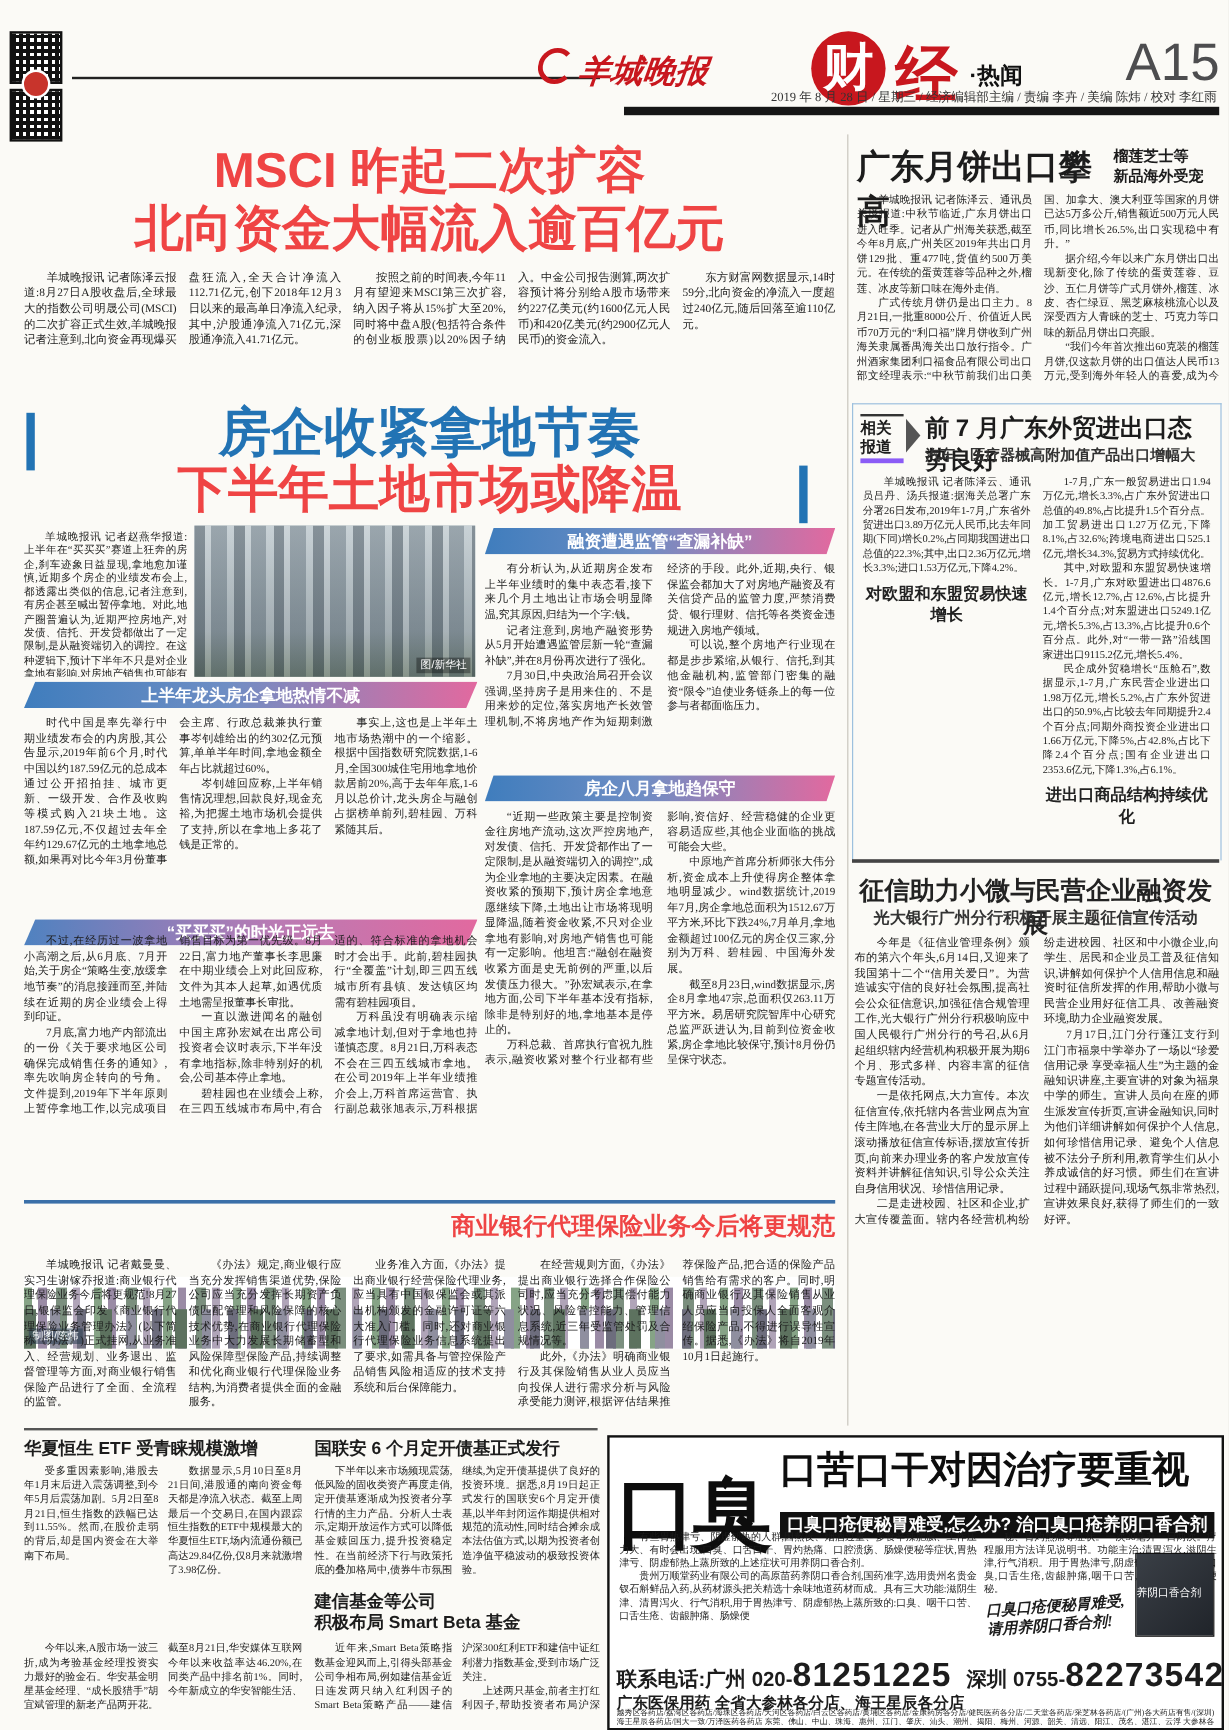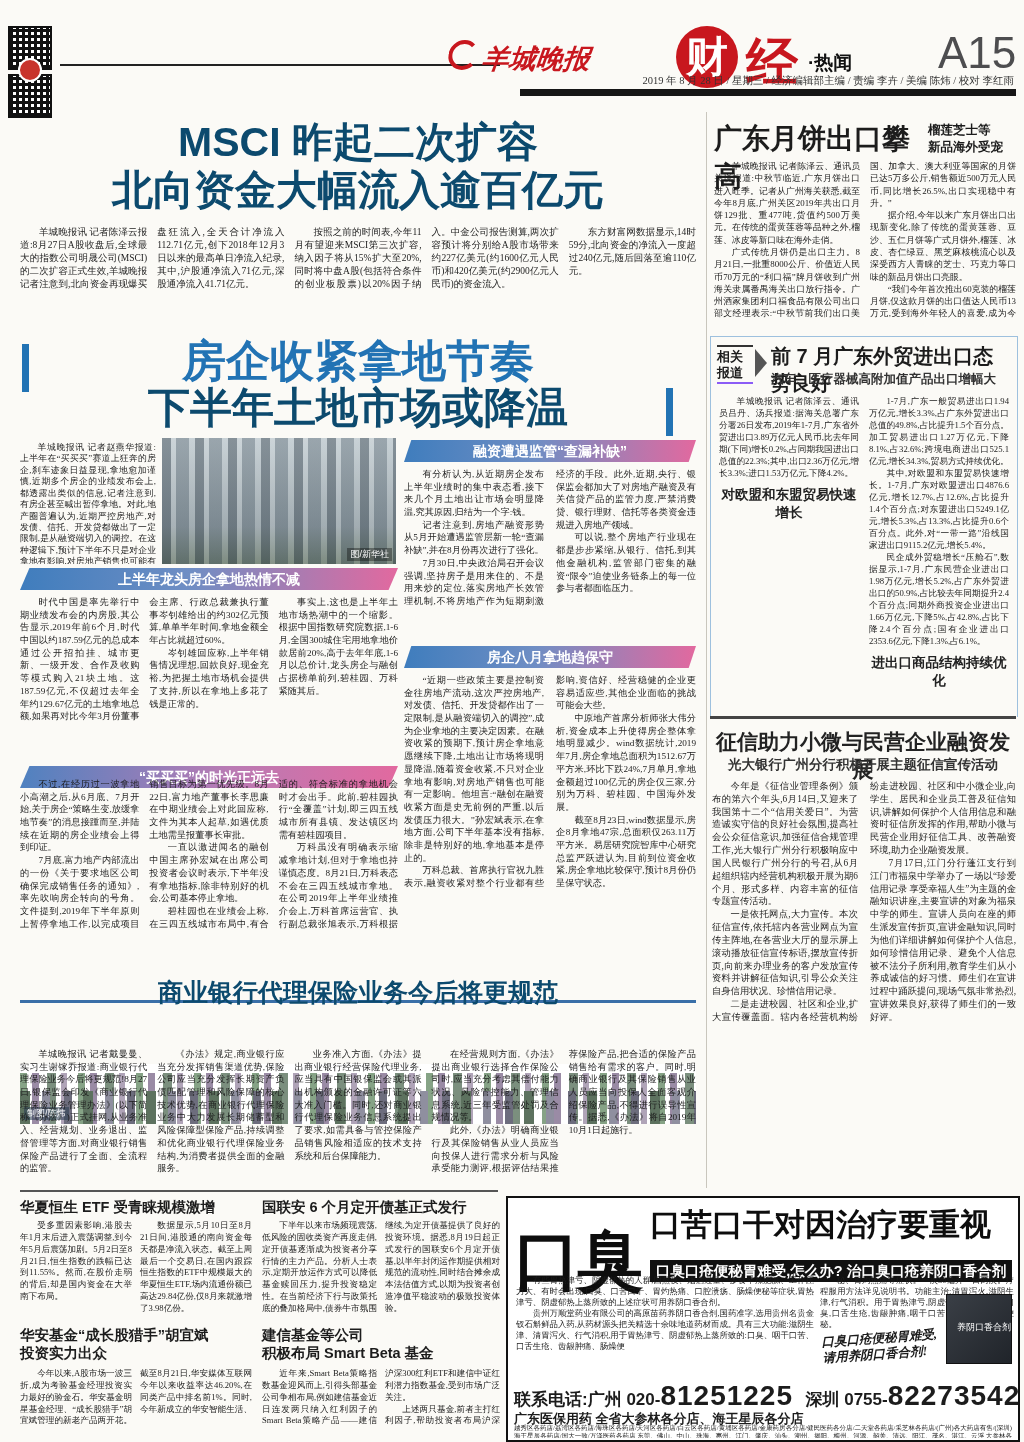--- a/index.html
+++ b/index.html
@@ -2,21 +2,21 @@
 <html><head>
 <meta charset="utf-8">
 <style>
   html,body{margin:0;padding:0;background:#e8e6e0;}
   #page{position:relative;width:1024px;height:1442px;margin:0 auto;background:#fbfaf6;overflow:hidden;
         font-family:"Liberation Serif",serif;color:#1c1c1c;}
   .abs{position:absolute;}
   .sans{font-family:"Liberation Sans",sans-serif;}
   .col-text{text-align:justify;overflow:hidden;line-height:1.38;}
   .col-text p{margin:0;text-indent:2em;}
-  .headline{font-family:"Liberation Sans",sans-serif;font-weight:bold;text-align:center;color:#0c4a6e;}
+  .headline{font-family:"Liberation Sans",sans-serif;font-weight:bold;text-align:center;color:#ef4444;}
   .banner{font-family:"Liberation Sans",sans-serif;font-weight:bold;color:#fff;text-align:center;
           background:linear-gradient(90deg,#3f7dbd 0%,#6f8ec4 45%,#e2699f 100%);
           clip-path:polygon(2.5% 0,100% 0,97.5% 100%,0 100%);}
   .subhead{font-family:"Liberation Sans",sans-serif;font-weight:bold;text-align:center;color:#222;}
   
   .qr{width:40px;height:40px;border:2px solid #111;
       background-image:repeating-linear-gradient(0deg,#111 0 3px,transparent 3px 6px),
                        repeating-linear-gradient(90deg,#111 0 3px,#fff 3px 6px);}
   .seal{position:absolute;left:10px;top:32px;width:20px;height:20px;border-radius:50%;
         background:#c8342c;border:2px solid #fff;}
@@ -115,40 +115,36 @@
       <p>截至8月23日,wind数据显示,房企8月拿地47宗,总面积仅263.11万平方米。易居研究院智库中心研究总监严跃进认为,目前到位资金收紧,房企拿地比较保守,预计8月份仍呈保守状态。</p>
     </div>
 
   <div class="abs skyline" style="left:20px;top:938px;width:676px;height:60px;">
     <div class="s1"></div>
     <div class="s2"></div>
     <span class="abs sans" style="left:4px;bottom:4px;color:#fff;font-size:9px;background:rgba(40,60,80,.55);padding:0 3px;">制图/陈炜</span>
   </div>
   <div class="abs" style="left:20px;top:1000px;width:676px;height:3px;background:#3a6fa8;"></div>
 
-  <div class="abs headline" style="left:20px;top:976px;width:676px;font-size:25px;"><span>商业银行代理保险业务今后将更规范</span></div>
+  <div class="abs headline" style="left:20px;top:1008px;width:676px;font-size:20px;text-align:right;"><span>商业银行代理保险业务今后将更规范</span></div>
   <div class="abs col-text" style="left:20px;top:1048px;width:676px;height:138px;font-size:9.2px;column-count:5;column-gap:10px;">
       <p>羊城晚报讯 记者戴曼曼、实习生谢镓乔报道:商业银行代理保险业务今后将更规范!8月27日,银保监会印发《商业银行代理保险业务管理办法》(以下简称《办法》)正式挂网,从业务准入、经营规划、业务退出、监督管理等方面,对商业银行销售保险产品进行了全面、全流程的监管。</p>
       <p>《办法》规定,商业银行应当充分发挥销售渠道优势,保险公司应当充分发挥长期资产负债匹配管理和风险保障的核心技术优势,在商业银行代理保险业务中大力发展长期储蓄型和风险保障型保险产品,持续调整和优化商业银行代理保险业务结构,为消费者提供全面的金融服务。</p>
       <p>业务准入方面,《办法》提出商业银行经营保险代理业务,应当具有中国银保监会或其派出机构颁发的金融许可证等六大准入门槛。同时,还对商业银行代理保险业务信息系统提出了要求,如需具备与管控保险产品销售风险相适应的技术支持系统和后台保障能力。</p>
       <p>在经营规则方面,《办法》提出商业银行选择合作保险公司时,应当充分考虑其偿付能力状况、风险管控能力、管理信息系统,近三年受监管处罚及合规情况等。</p>
       <p>此外,《办法》明确商业银行及其保险销售从业人员应当向投保人进行需求分析与风险承受能力测评,根据评估结果推荐保险产品,把合适的保险产品销售给有需求的客户。同时,明确商业银行及其保险销售从业人员应当向投保人全面客观介绍保险产品,不得进行误导性宣传。据悉,《办法》将自2019年10月1日起施行。</p>
     </div>
   <div class="abs" style="left:20px;top:1190px;width:478px;height:2px;background:#555;"></div>
 
   <div class="abs sans" style="left:20px;top:1198px;width:232px;font-weight:bold;font-size:14.5px;"><span>华夏恒生 ETF 受青睐规模激增</span></div>
   <div class="abs col-text" style="left:20px;top:1220px;width:232px;height:100px;font-size:8.6px;column-count:2;column-gap:8px;">
       <p>受多重因素影响,港股去年1月末后进入震荡调整,到今年5月后震荡加剧。5月2日至8月21日,恒生指数的跌幅已达到11.55%。然而,在股价走弱的背后,却是国内资金在大举南下布局。</p>
       <p>数据显示,5月10日至8月21日间,港股通的南向资金每天都是净流入状态。截至上周最后一个交易日,在国内跟踪恒生指数的ETF中规模最大的华夏恒生ETF,场内流通份额已高达29.84亿份,仅8月来就激增了3.98亿份。</p>
     </div>
 
-  <div class="abs sans" style="left:20px;top:1326px;width:232px;font-weight:bold;font-size:14.5px;line-height:1.25;">
-    <div>华安基金“成长股猎手”胡宜斌</div>
-    <div>投资实力出众</div>
-  </div>
   <div class="abs col-text" style="left:20px;top:1368px;width:232px;height:70px;font-size:8.6px;column-count:2;column-gap:8px;">
       <p>今年以来,A股市场一波三折,成为考验基金经理投资实力最好的验金石。华安基金明星基金经理、“成长股猎手”胡宜斌管理的新老产品两开花。截至8月21日,华安媒体互联网今年以来收益率达46.20%,在同类产品中排名前1%。同时,今年新成立的华安智能生活、华安成长创新投资成效显著,基金净值创新高。</p>
     </div>
 
   <div class="abs sans" style="left:262px;top:1198px;width:238px;font-weight:bold;font-size:14.5px;"><span>国联安 6 个月定开债基正式发行</span></div>
   <div class="abs col-text" style="left:262px;top:1220px;width:238px;height:100px;font-size:8.6px;column-count:2;column-gap:8px;">
       <p>下半年以来市场频现震荡,低风险的固收类资产再度走俏,定开债基逐渐成为投资者分享行情的主力产品。分析人士表示,定期开放运作方式可以降低基金赎回压力,提升投资稳定性。在当前经济下行与政策托底的叠加格局中,债券牛市氛围继续,为定开债基提供了良好的投资环境。据悉,8月19日起正式发行的国联安6个月定开债基,以半年封闭运作期提供相对规范的流动性,同时结合摊余成本法估值方式,以期为投资者创造净值平稳波动的极致投资体验。</p>
     </div>
 
   <div class="abs sans" style="left:262px;top:1326px;width:238px;font-weight:bold;font-size:14.5px;line-height:1.25;">
@@ -168,21 +164,21 @@
     <div>新品海外受宠</div>
   </div>
   <div class="abs col-text" style="left:714px;top:160px;width:302px;height:170px;font-size:8.9px;column-count:2;column-gap:10px;">
       <p>羊城晚报讯 记者陈泽云、通讯员关悦报道:中秋节临近,广东月饼出口进入旺季。记者从广州海关获悉,截至今年8月底,广州关区2019年共出口月饼129批、重477吨,货值约500万美元。在传统的蛋黄莲蓉等品种之外,榴莲、冰皮等新口味在海外走俏。</p>
       <p>广式传统月饼仍是出口主力。8月21日,一批重8000公斤、价值近人民币70万元的“利口福”牌月饼收到广州海关隶属番禺海关出口放行指令。广州酒家集团利口福食品有限公司出口部文经理表示:“中秋节前我们出口美国、加拿大、澳大利亚等国家的月饼已达5万多公斤,销售额近500万元人民币,同比增长26.5%,出口实现稳中有升。”</p>
       <p>据介绍,今年以来广东月饼出口出现新变化,除了传统的蛋黄莲蓉、豆沙、五仁月饼等广式月饼外,榴莲、冰皮、杏仁绿豆、黑芝麻核桃流心以及深受西方人青睐的芝士、巧克力等口味的新品月饼出口亮眼。</p>
       <p>“我们今年首次推出60克装的榴莲月饼,仅这款月饼的出口值达人民币13万元,受到海外年轻人的喜爱,成为今年出口月饼中的‘新秀’。”佛山市屏荣食品发展有限公司厂长刘杰强说。</p>
     </div>
 
   <div class="abs" style="left:710px;top:336px;width:306px;height:380px;border:1px solid #9dc0de;border-bottom:none;">
-    <div class="abs sans" style="left:6px;top:8px;width:36px;font-weight:bold;font-size:13px;line-height:1.2;border-top:2px solid #333;border-bottom:2px solid #8b5cf6;padding:2px 0;">
+    <div class="abs sans" style="left:6px;top:8px;width:36px;font-weight:bold;font-size:13px;line-height:1.2;border-top:2px solid #333;border-bottom:4px solid #8b5cf6;padding:2px 0;">
       <div>相关</div>
       <div>报道</div>
     </div>
     <div class="abs" style="left:44px;top:12px;width:0;height:0;border-top:14px solid transparent;border-bottom:14px solid transparent;border-left:12px solid #555;"></div>
     <div class="abs sans" style="left:60px;top:6px;width:242px;font-weight:bold;font-size:20px;"><span>前 7 月广东外贸进出口态势良好</span></div>
     <div class="abs sans" style="left:60px;top:34px;width:242px;font-weight:bold;font-size:12.5px;color:#333;"><span>汽车、医疗器械高附加值产品出口增幅大</span></div>
     <div class="abs" style="left:8px;top:58px;width:290px;height:316px;column-count:2;column-gap:10px;overflow:hidden;">
       <div class="col-text" style="font-size:8.7px;">
           <p>羊城晚报讯 记者陈泽云、通讯员吕丹、汤兵报道:据海关总署广东分署26日发布,2019年1-7月,广东省外贸进出口3.89万亿元人民币,比去年同期(下同)增长0.2%,占同期我国进出口总值的22.3%;其中,出口2.36万亿元,增长3.3%;进口1.53万亿元,下降4.2%。</p>
         </div>
@@ -217,21 +213,21 @@
         <p>贵州万顺堂药业有限公司的高原苗药养阴口香合剂,国药准字,选用贵州名贵金钗石斛鲜品入药,从药材源头把关精选十余味地道药材而成。具有三大功能:滋阴生津、清胃泻火、行气消积,用于胃热津亏、阴虚郁热上蒸所致的:口臭、咽干口苦、口舌生疮、齿龈肿痛、肠燥便</p>
       </div>
     <div class="abs col-text" style="left:312px;top:78px;width:194px;height:52px;font-size:8.4px;line-height:1.3;">
         <p>秘、胃灼热痛等症状。一次30毫升一日两次。疗程服用方法详见说明书。功能主治:清胃泻火,滋阴生津,行气消积。用于胃热津亏,阴虚郁热上蒸所致的口臭,口舌生疮,齿龈肿痛,咽干口苦,胃灼热痛,肠燥便秘。</p>
       </div>
 
     <div class="abs" style="left:314px;top:132px;width:120px;transform:rotate(-4deg);font-weight:bold;font-style:italic;font-size:12.5px;line-height:1.3;">
       <div>口臭口疮便秘胃难受,</div>
       <div>请用养阴口香合剂!</div>
     </div>
-    <div class="abs" style="left:438px;top:96px;width:66px;height:70px;background:linear-gradient(135deg,#3a3f46,#20242a);border:1px solid #111;color:#fff;font-size:9px;text-align:right;padding-top:26px;box-sizing:border-box;"><span>养阴口香合剂</span></div>
+    <div class="abs" style="left:438px;top:96px;width:66px;height:70px;background:linear-gradient(135deg,#3a3f46,#20242a);border:1px solid #111;color:#fff;font-size:9px;text-align:left;padding-top:26px;box-sizing:border-box;"><span>养阴口香合剂</span></div>
 
     <div class="abs sans" style="left:6px;top:182px;width:498px;white-space:nowrap;">
       <span style="font-size:17px;font-weight:bold;">联系电话:</span><span style="font-size:17px;font-weight:bold;">广州 020-</span><span style="font-size:28px;font-weight:bold;letter-spacing:1px;">81251225</span>
       <span style="font-size:17px;font-weight:bold;margin-left:8px;">深圳 0755-</span><span style="font-size:28px;font-weight:bold;letter-spacing:1px;">82273542</span>
     </div>
     <div class="abs sans" style="left:6px;top:212px;font-size:13px;font-weight:bold;text-align:right;"><span>广东医保用药 全省大参林各分店、海王星辰各分店</span></div>
     <div class="abs fineprint" style="left:6px;top:226px;width:498px;height:14px;"><span>越秀区各药店/荔湾区各药店/海珠区各药店/天河区各药店/白云区各药店/黄埔区各药店/金康药房各分店/健民医药各分店/二天堂各药店/采芝林各药店/(广州)各大药店有售/(深圳)海王星辰各药店/国大一致/万泽医药各药店 东莞、佛山、中山、珠海、惠州、江门、肇庆、汕头、潮州、揭阳、梅州、河源、韶关、清远、阳江、茂名、湛江、云浮 大参林各药店、养阴口香合剂各药店有售 咨询热线见包装 疗程服用方法详见说明书</span></div>
   </div>
 
 </div>

